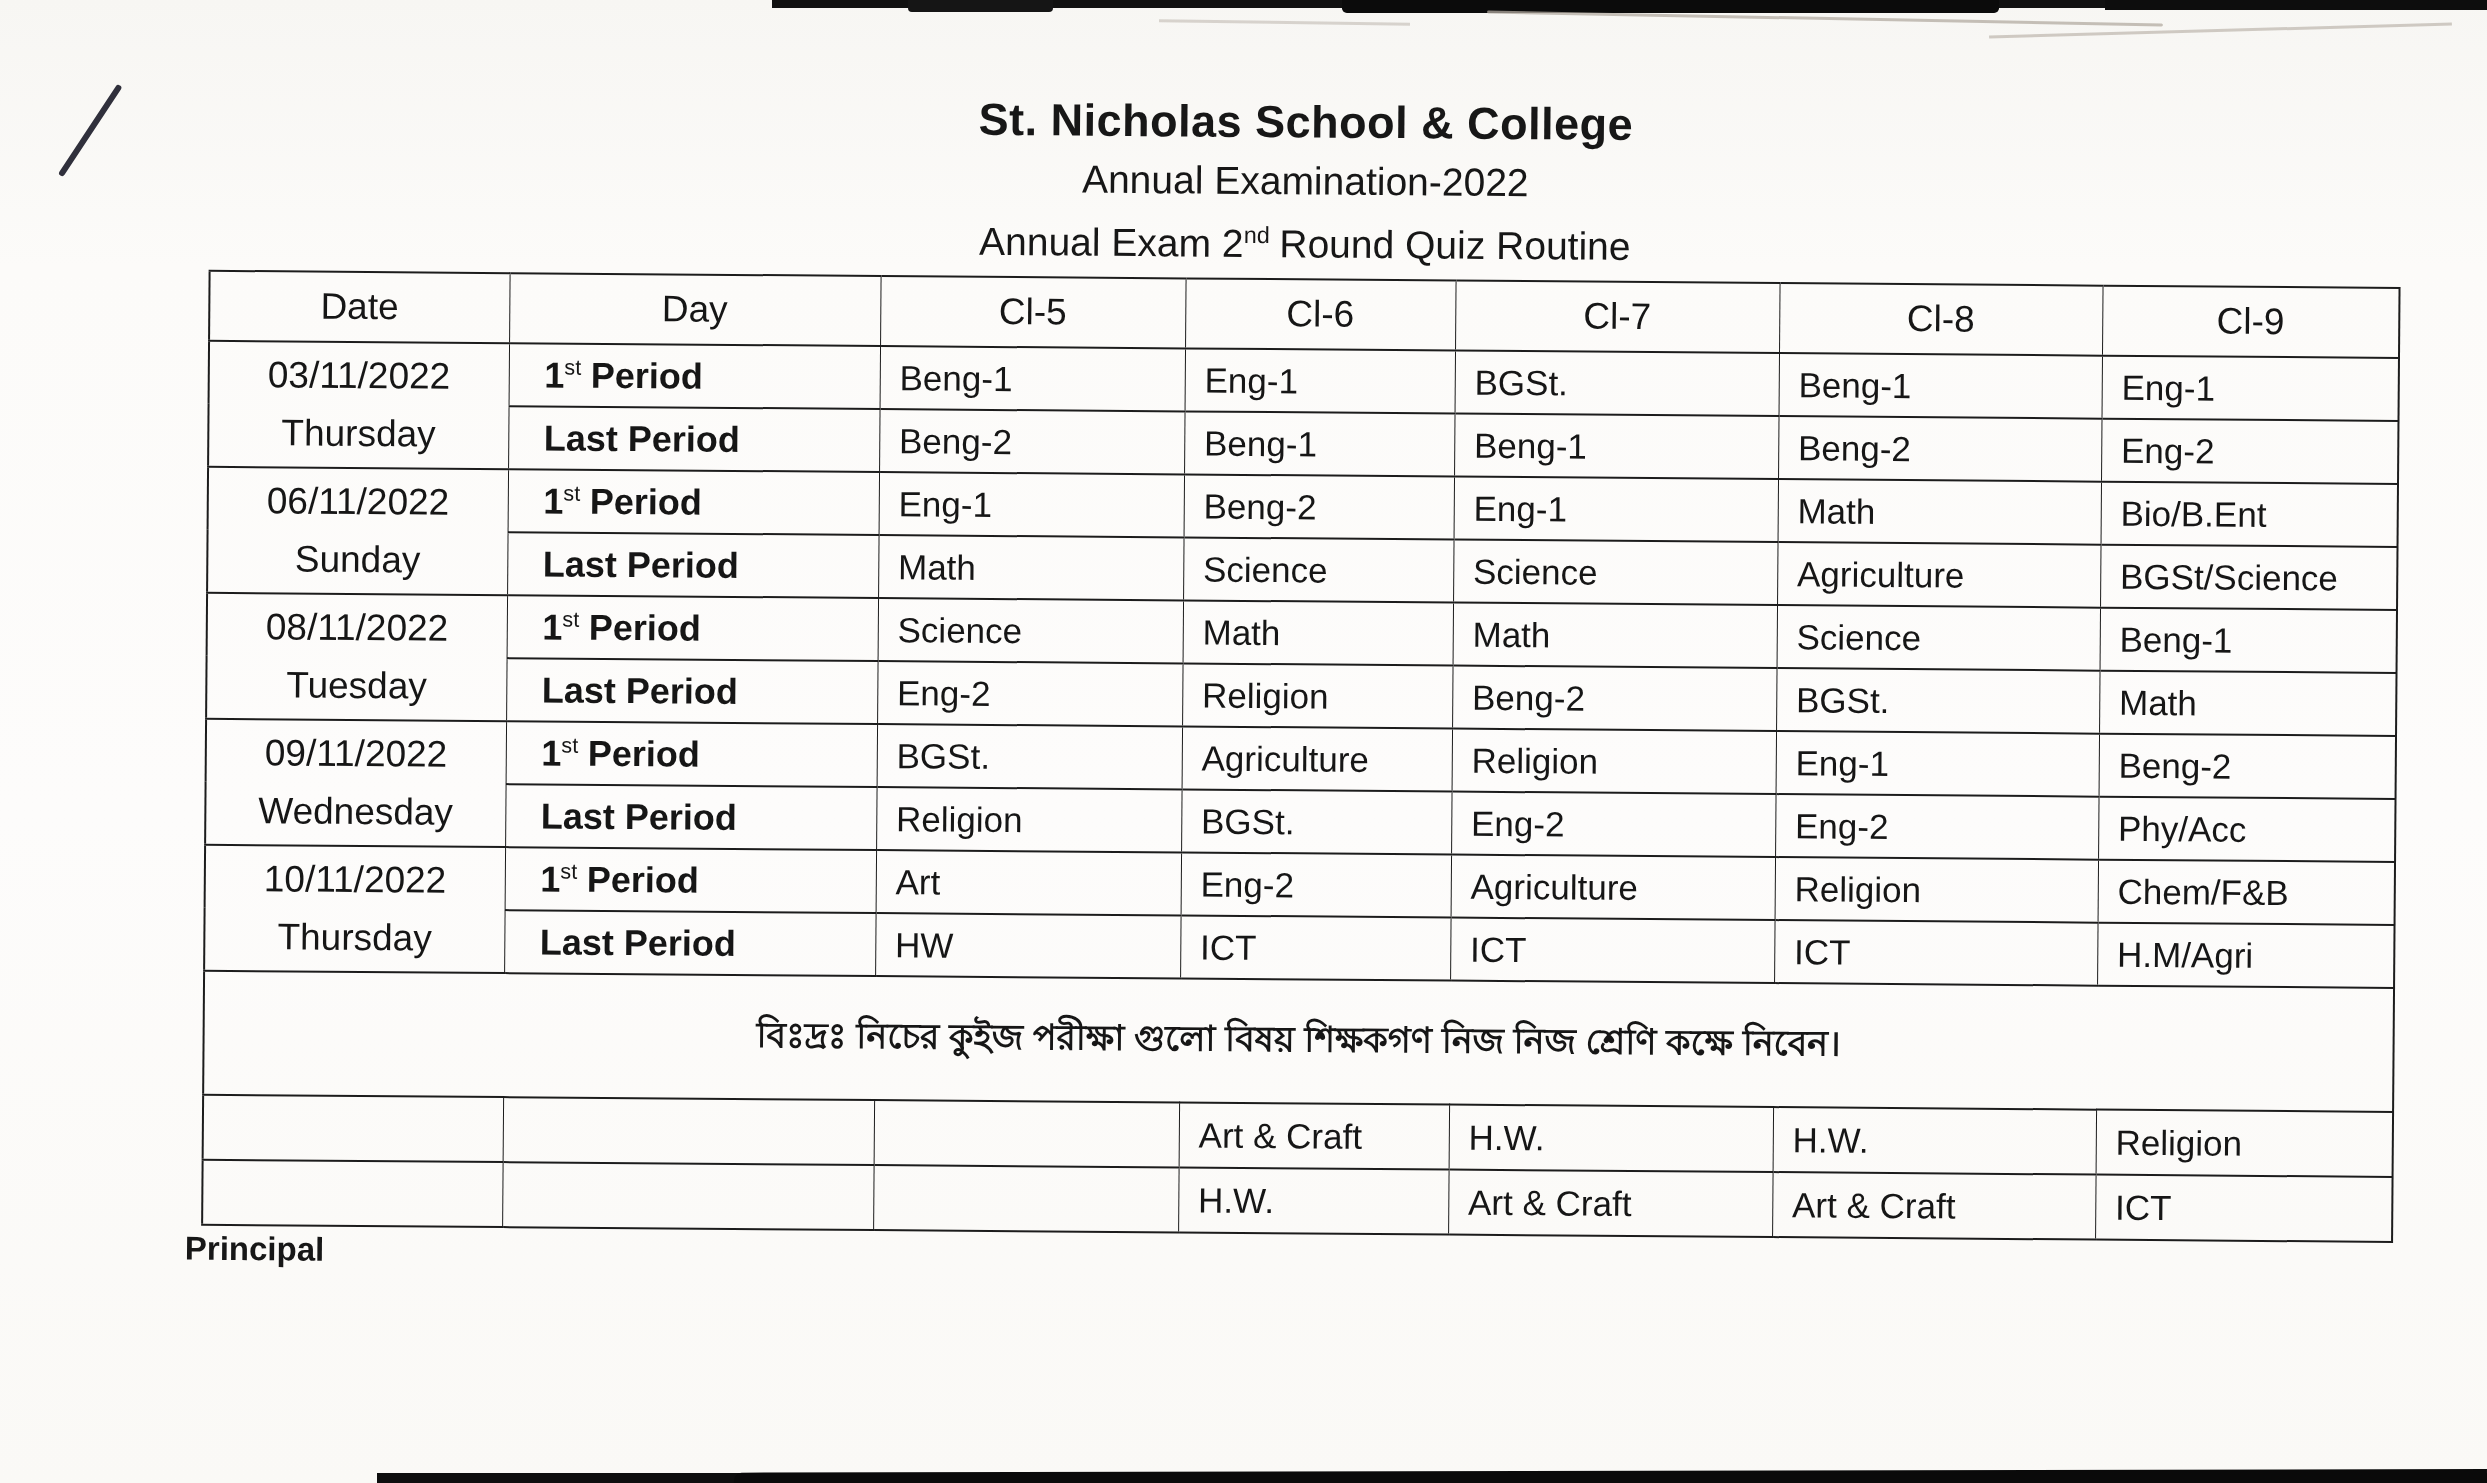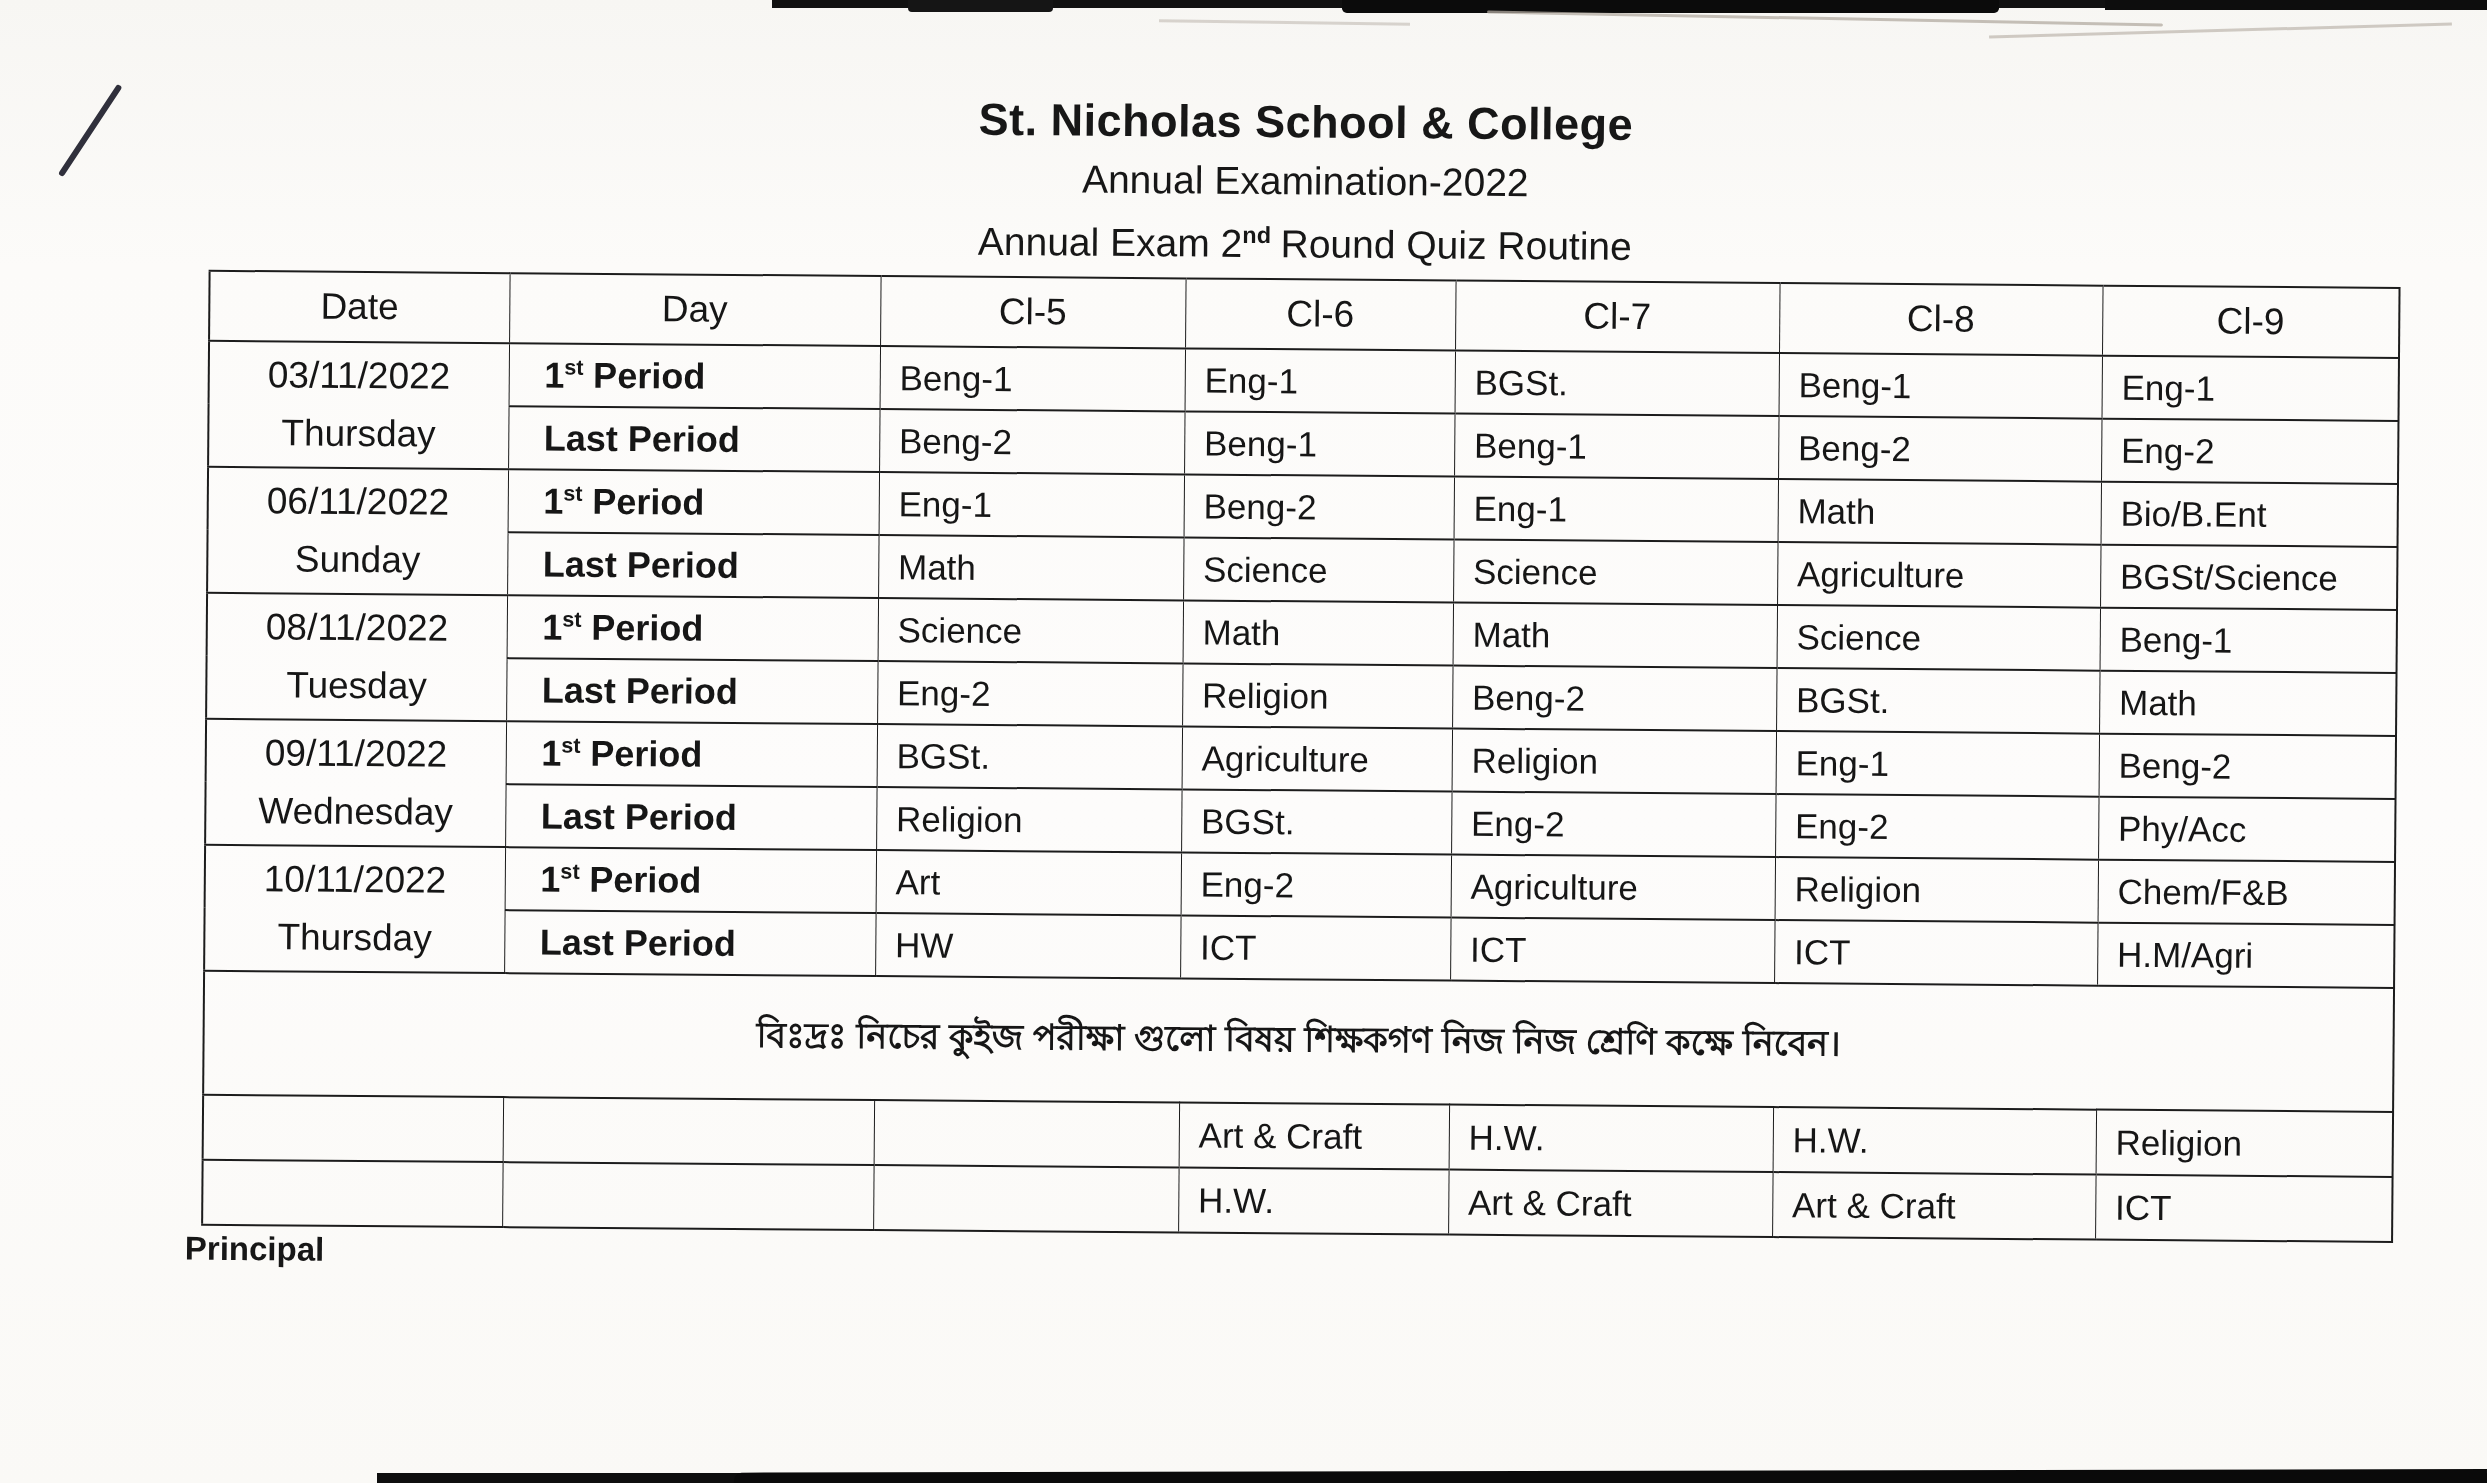--- a/index.html
+++ b/index.html
@@ -15,21 +15,21 @@
   }
   
   .doc{position:absolute;left:0;top:0;width:2487px;height:1483px;
        transform:rotate(0.45deg);transform-origin:1255px 734px;}
 
   
   .title-block{position:absolute;left:205px;top:91px;width:2192px;text-align:center;}
   .school{font-size:45px;font-weight:700;line-height:62px;letter-spacing:0.5px;}
   .sub1{font-size:39px;font-weight:400;line-height:55px;}
   .sub2{font-size:39px;font-weight:400;line-height:54px;}
-  sup.ord{font-size:60%;vertical-align:super;font-weight:bold;}
+  sup.ord{font-size:60%;vertical-align:super;font-weight:normal;}
   .after-sup{margin-left:9.7px;}
 
   
   table.routine{
     position:absolute;left:205px;top:278px;width:2192px;
     border-collapse:collapse;table-layout:fixed;
     border:2.9px solid #1c1c1c;
   }
   .routine th,.routine td{
     border:1.9px solid #1c1c1c;border-top-width:2.9px;border-bottom-width:2.9px;

